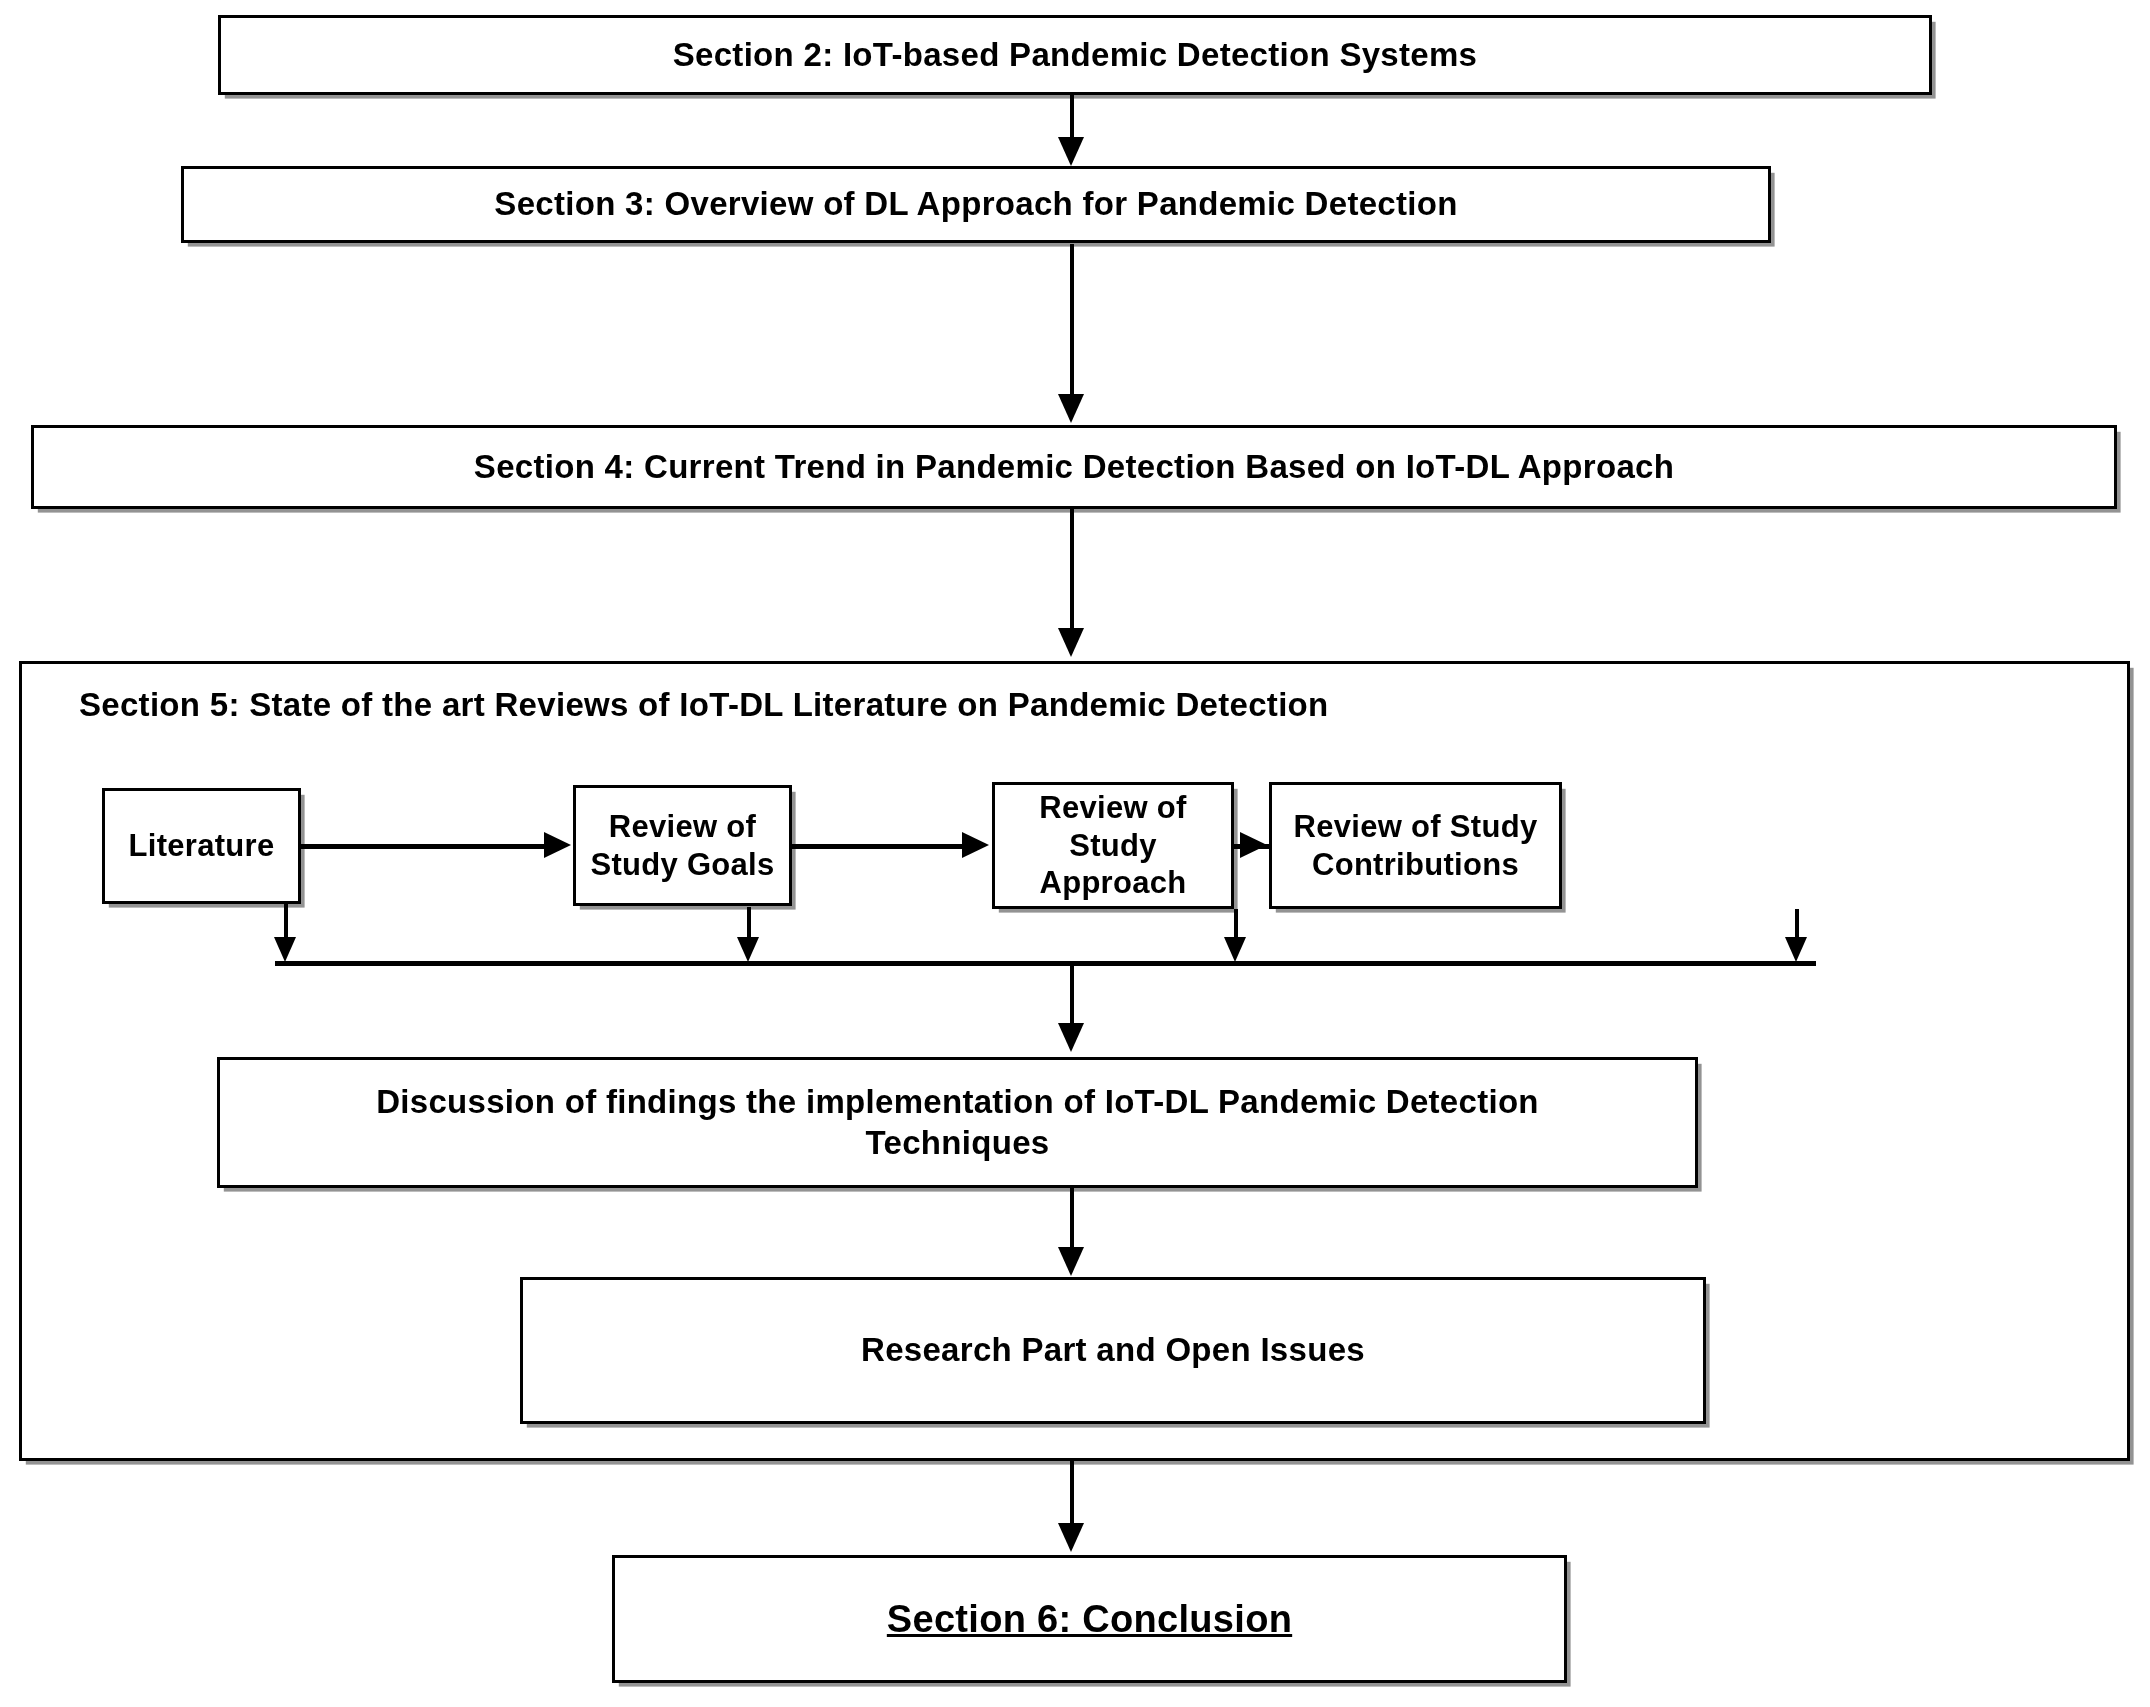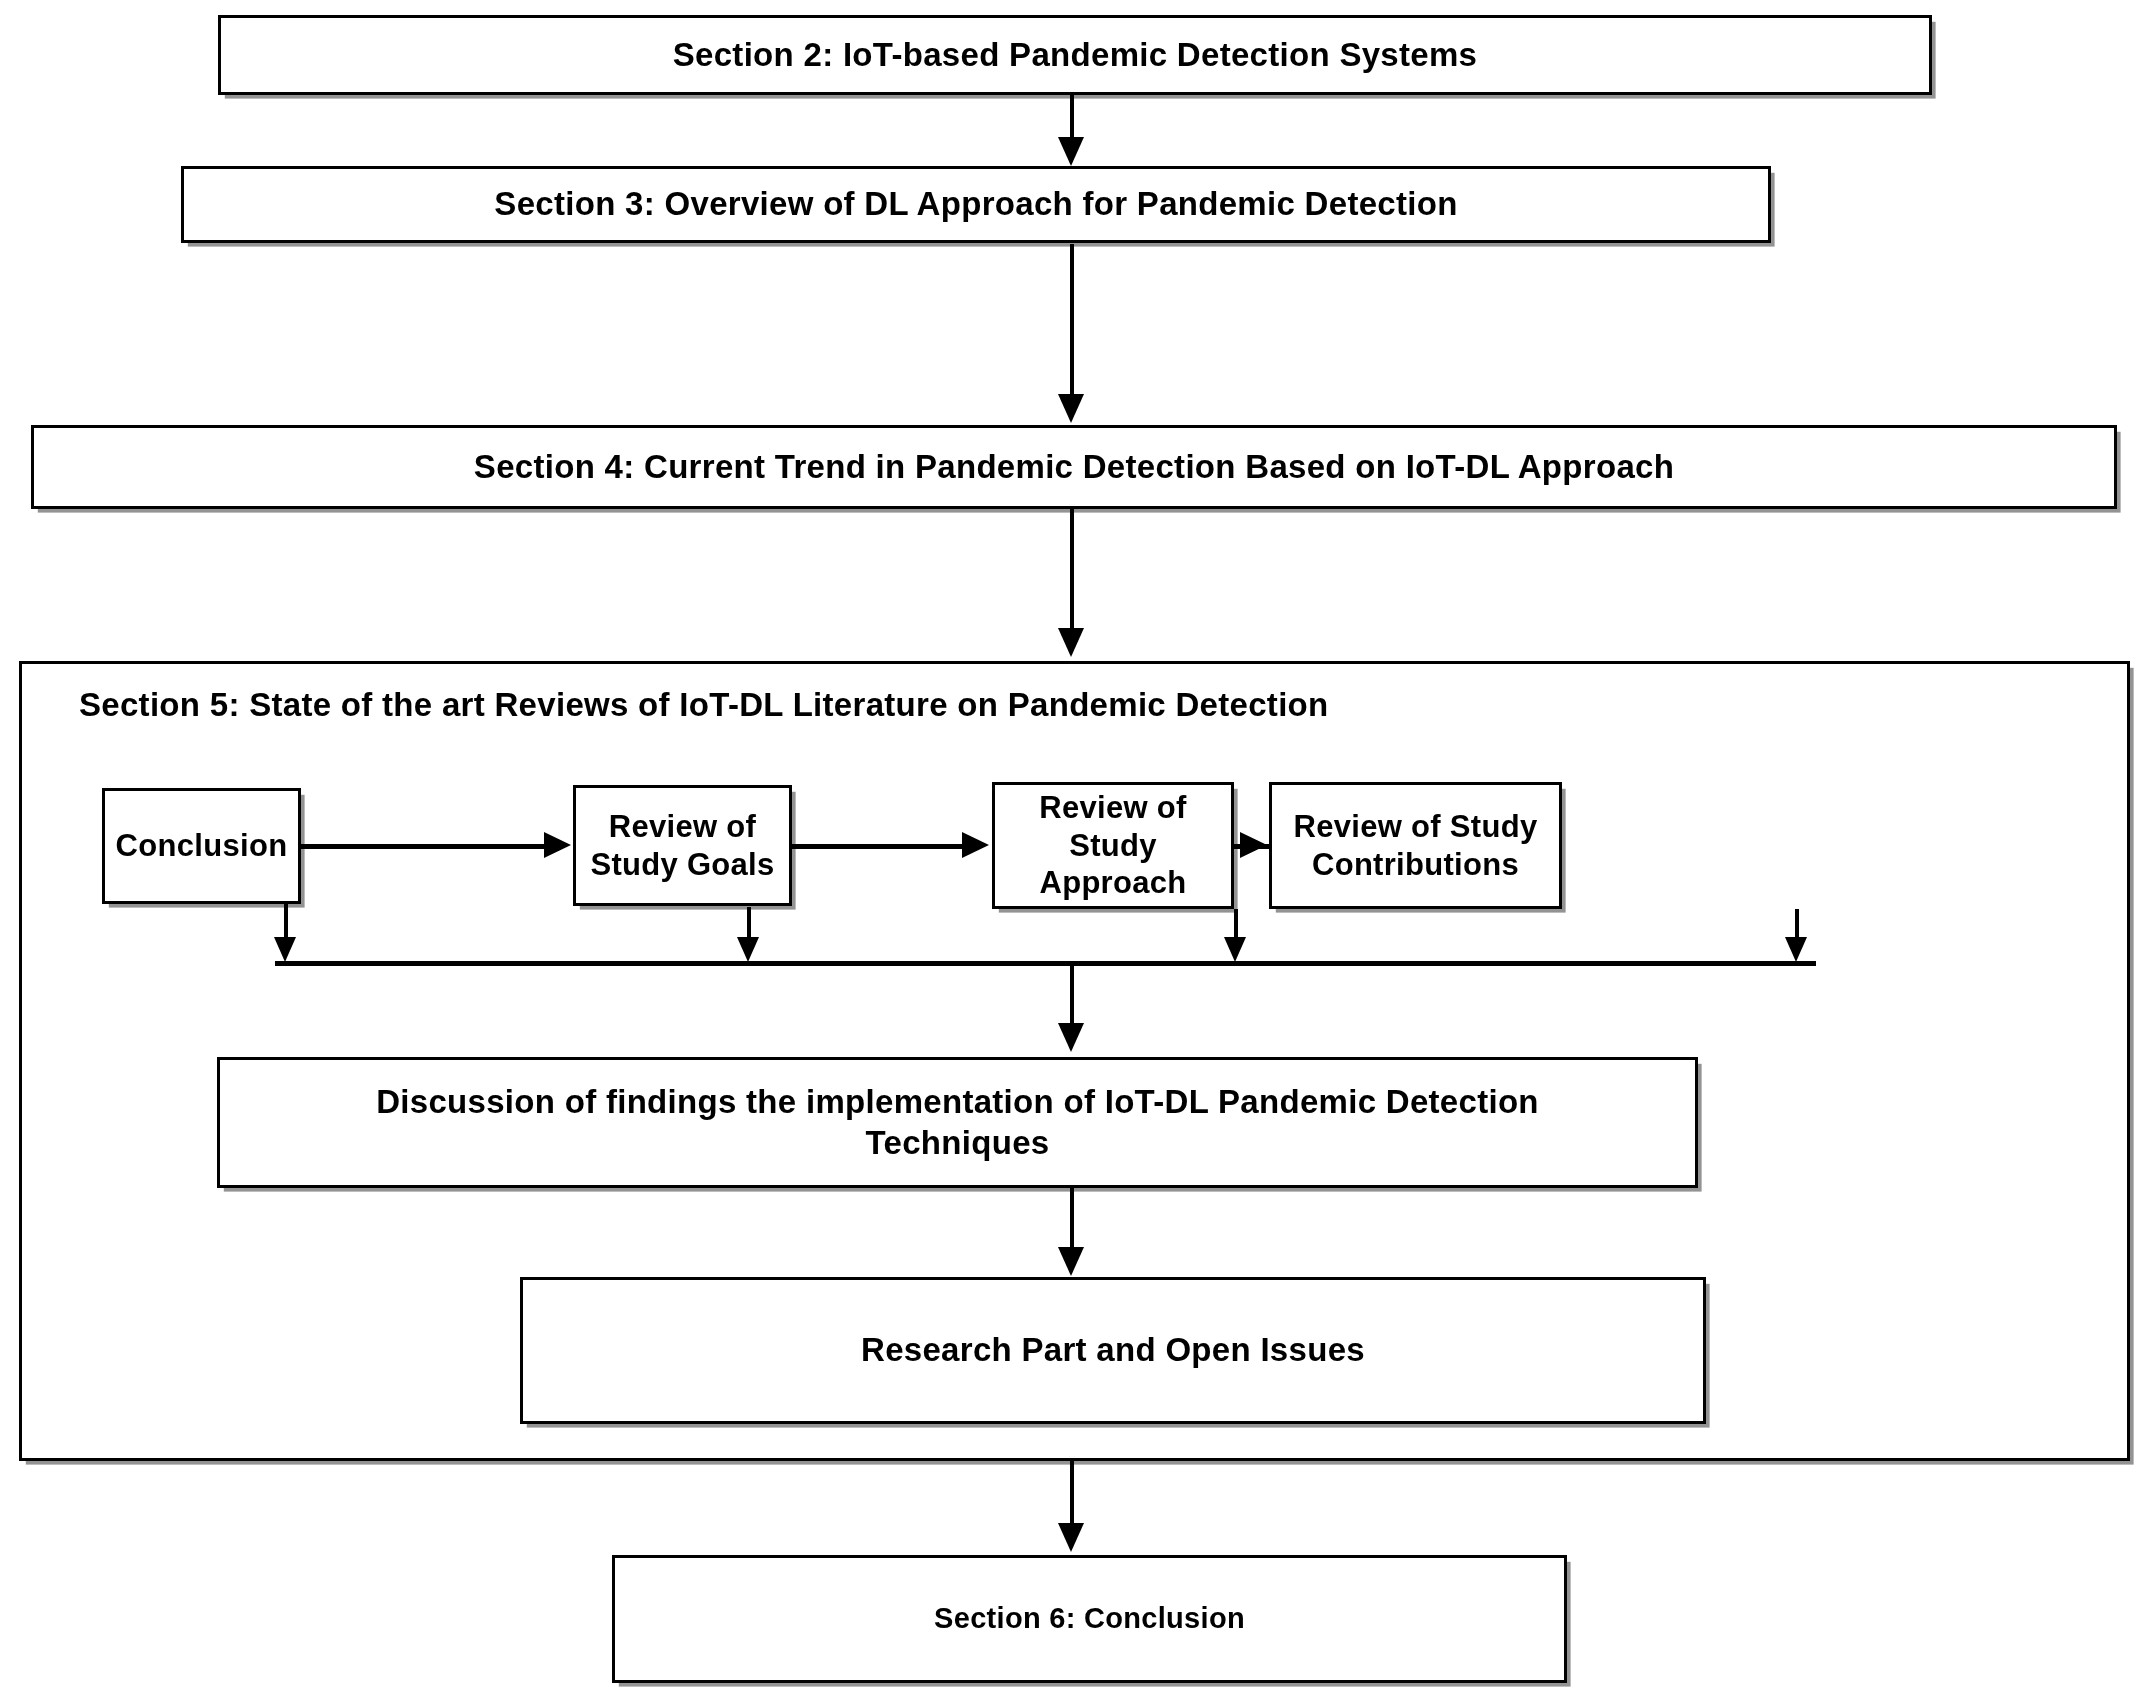--- a/index.html
+++ b/index.html
@@ -108,21 +108,21 @@
   </div>
 
   <div class="vline" style="left:1070px; top:509px; height:125px;"></div>
   <div class="arrow-down" style="left:1058px; top:628px;"></div>
 
   <div class="container" style="left:19.4px; top:661px; width:2111px; height:800px;"></div>
 
   <div class="container-title" style="left:79px; top:686px; font-size:33px;">Section 5: State of the art Reviews of IoT-DL Literature on Pandemic Detection</div>
 
   <div class="node" style="left:102px; top:788px; width:199px; height:116px; font-size:31px;">
-    <span class="txt">Conclusion</span>
+    <span class="txt">Literature</span>
   </div>
 
   <div class="arrow-right" style="left:544px; top:832px;"></div>
   <div class="harrow-line" style="left:301px; top:844px; width:246px;"></div>
 
   <div class="node" style="left:573px; top:785px; width:219px; height:121px; font-size:31px; white-space:pre-line;">
     <span class="txt">Review of
 Study Goals</span>
   </div>
 
@@ -166,18 +166,18 @@
   <div class="vline" style="left:1070px; top:1188px; height:63px;"></div>
   <div class="arrow-down" style="left:1058px; top:1247px;"></div>
 
   <div class="node" style="left:484px; top:1277px; width:1186px; height:147px; font-size:33px;margin-left:36px;">
     <span class="txt">Research Part and Open Issues</span>
   </div>
 
   <div class="vline" style="left:1070px; top:1460px; height:68px;"></div>
   <div class="arrow-down" style="left:1058px; top:1523px;"></div>
 
-  <div class="node" style="left:612px; top:1555px; width:955px; height:128px; font-size:29px;">
+  <div class="node" style="left:612px; top:1555px; width:955px; height:128px; font-size:38px;text-decoration:underline;">
     <span class="txt">Section 6: Conclusion</span>
   </div>
 
 </div>
 
 
 </body></html>

